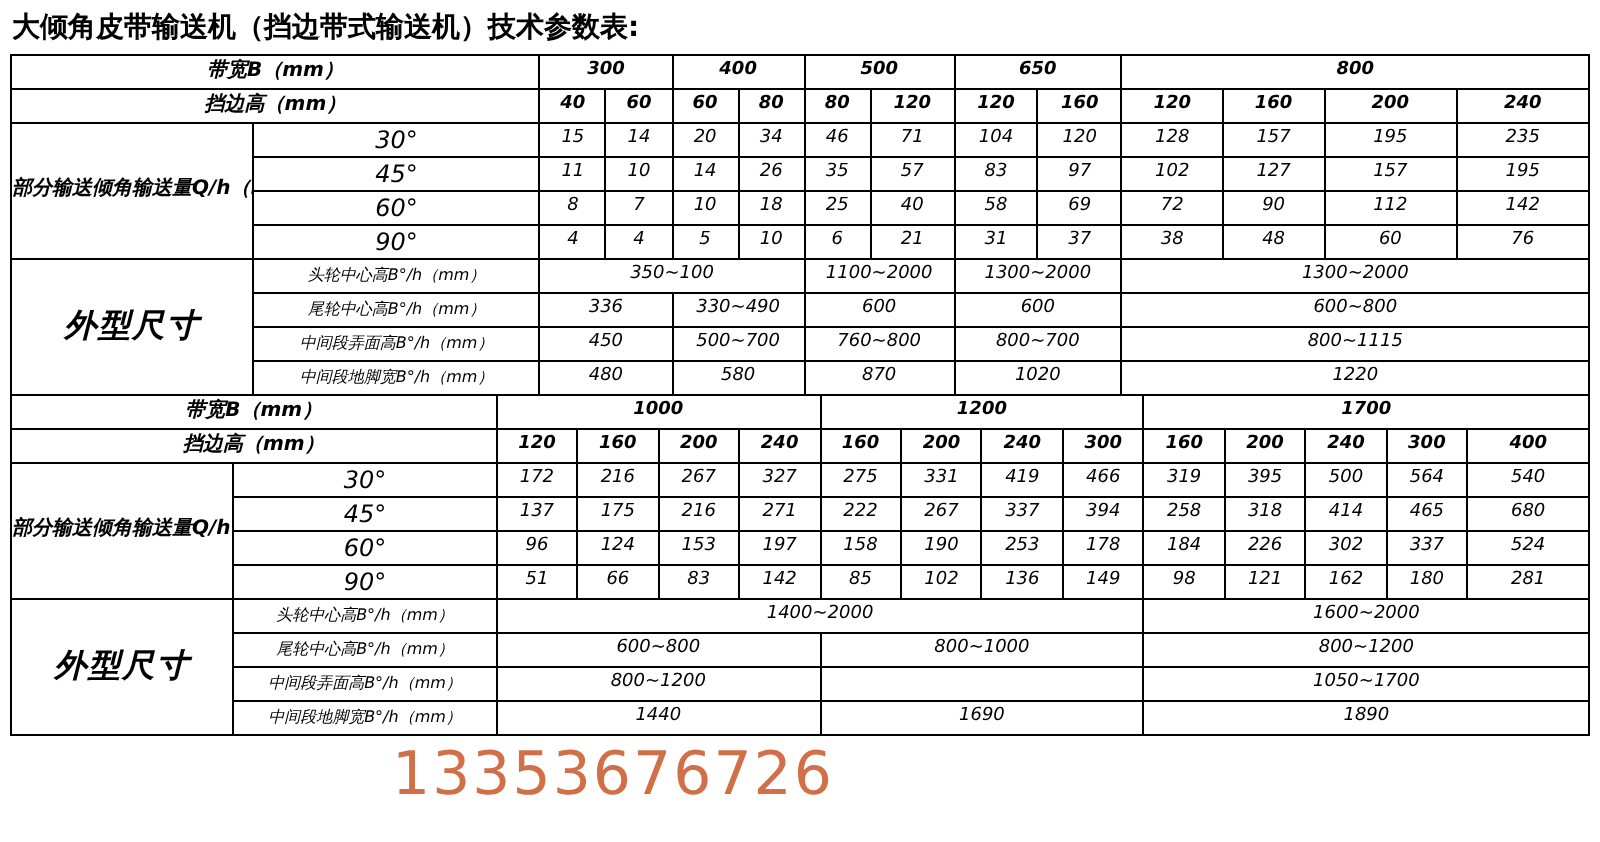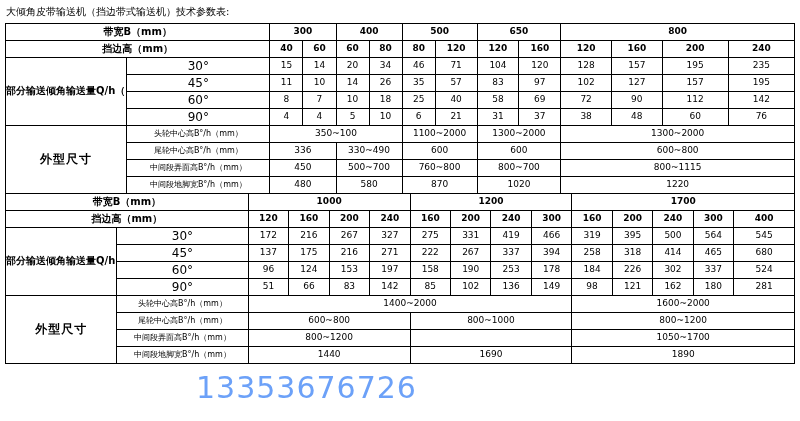--- a/index.html
+++ b/index.html
@@ -5,56 +5,57 @@
   html,body{margin:0;padding:0;}
   body{
     width:800px;height:421px;
     background:#ffffff;
     font-family:"DejaVu Sans","Liberation Sans",sans-serif;
     color:#000;
     overflow:hidden;
     position:relative;
   }
   .title{
-    font-size:10px;
-    font-weight:normal;
+    font-size:14px;
+    font-weight:bold;
     padding:5px 0 4px 6px;
     letter-spacing:0px;
     white-space:nowrap;
   }
   table{
     border-collapse:collapse;
     table-layout:fixed;
     width:790px;
     margin-left:5px;
     font-size:9px;
+    font-style:italic;
   }
   td,th{
     border:1px solid #000;
     text-align:center;
     vertical-align:middle;
     padding:0;
     height:16px;
     font-weight:normal;
     line-height:1.05;
     overflow:hidden;
     white-space:nowrap;
   }
   .hd{font-weight:bold;}
   .big{font-size:10px;font-weight:bold;}
   .rowlabel{font-size:10px;font-weight:bold;}
   .deg{font-size:12px;}
   .sub{font-size:8px;margin-top:48px;}
-  .sizelabel{font-size:12px;font-weight:bold;letter-spacing:1px;}
+  .sizelabel{font-size:16px;font-weight:bold;letter-spacing:1px;}
   .watermark{
     position:absolute;
     left:196px;
     top:370px;
     font-size:30px;
-    color:#3b82f6;
+    color:#c2410c;
     opacity:.75;
     font-family:"DejaVu Sans","Liberation Sans",sans-serif;
     letter-spacing:1px;
     pointer-events:none;
   }
 </style>
 </head>
 <body>
 
 <div class="title">大倾角皮带输送机（挡边带式输送机）技术参数表:</div>
@@ -249,21 +250,21 @@
       <td>267</td>
       <td>327</td>
       <td>275</td>
       <td>331</td>
       <td>419</td>
       <td>466</td>
       <td>319</td>
       <td>395</td>
       <td>500</td>
       <td>564</td>
-      <td>545</td>
+      <td>540</td>
     </tr>
     <tr>
       <td class="deg">45°</td>
       <td>137</td>
       <td>175</td>
       <td>216</td>
       <td>271</td>
       <td>222</td>
       <td>267</td>
       <td>337</td>

